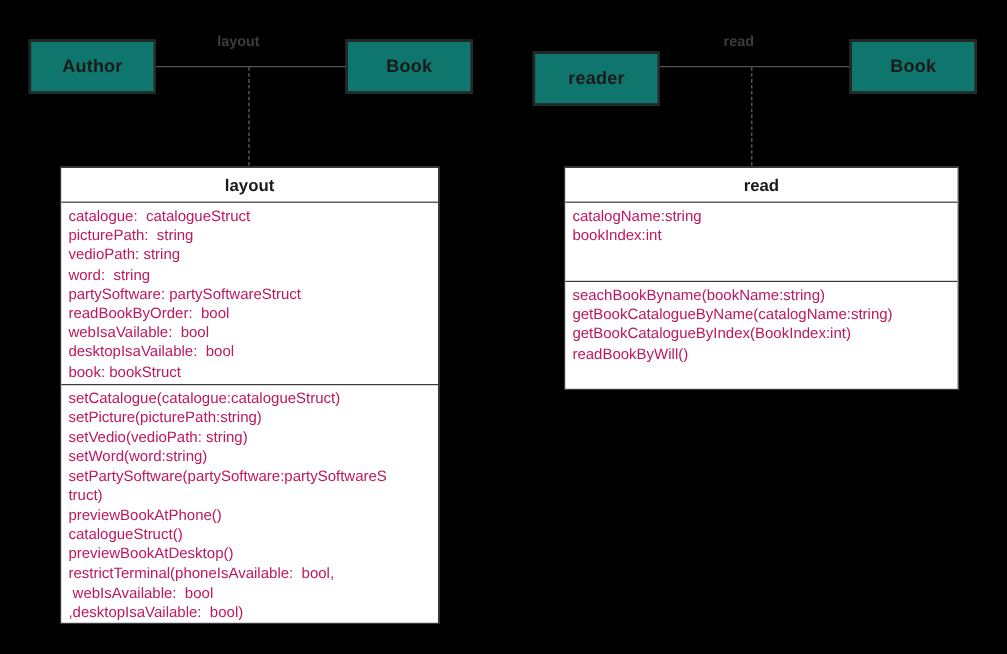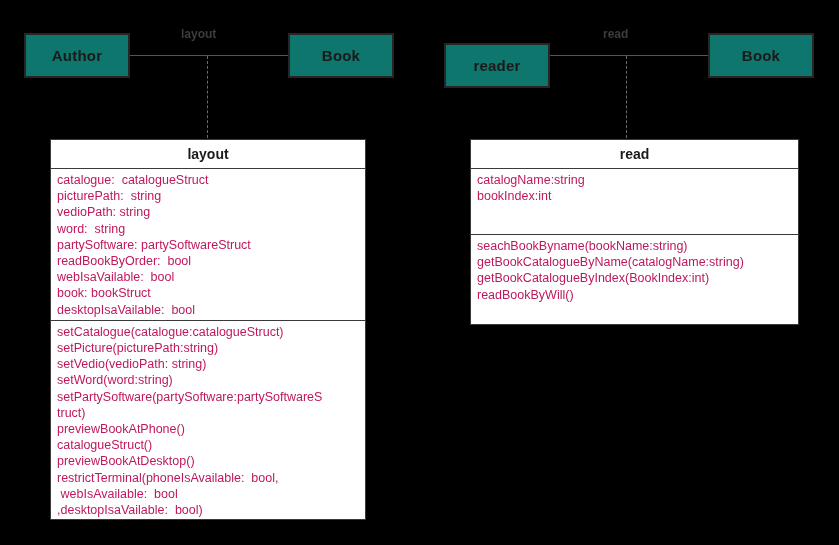--- a/index.html
+++ b/index.html
@@ -130,22 +130,22 @@
   <div class="uml-class" style="left:50px; top:139px; width:316px; height:381px;">
     <div class="uml-title" style="height:29px;">layout</div>
     <div class="uml-section with-divider">
       <div class="uml-row">catalogue:  catalogueStruct</div>
       <div class="uml-row">picturePath:  string</div>
       <div class="uml-row">vedioPath: string</div>
       <div class="uml-row">word:  string</div>
       <div class="uml-row">partySoftware: partySoftwareStruct</div>
       <div class="uml-row">readBookByOrder:  bool</div>
       <div class="uml-row">webIsaVailable:  bool</div>
+      <div class="uml-row">desktopIsaVailable:  bool</div>
       <div class="uml-row">book: bookStruct</div>
-      <div class="uml-row">desktopIsaVailable:  bool</div>
     </div>
     <div class="uml-section">
       <div class="uml-row">setCatalogue(catalogue:catalogueStruct)</div>
       <div class="uml-row">setPicture(picturePath:string)</div>
       <div class="uml-row">setVedio(vedioPath: string)</div>
       <div class="uml-row">setWord(word:string)</div>
       <div class="uml-row">setPartySoftware(partySoftware:partySoftwareS</div>
       <div class="uml-row">truct)</div>
       <div class="uml-row">previewBookAtPhone()</div>
       <div class="uml-row">catalogueStruct()</div>

